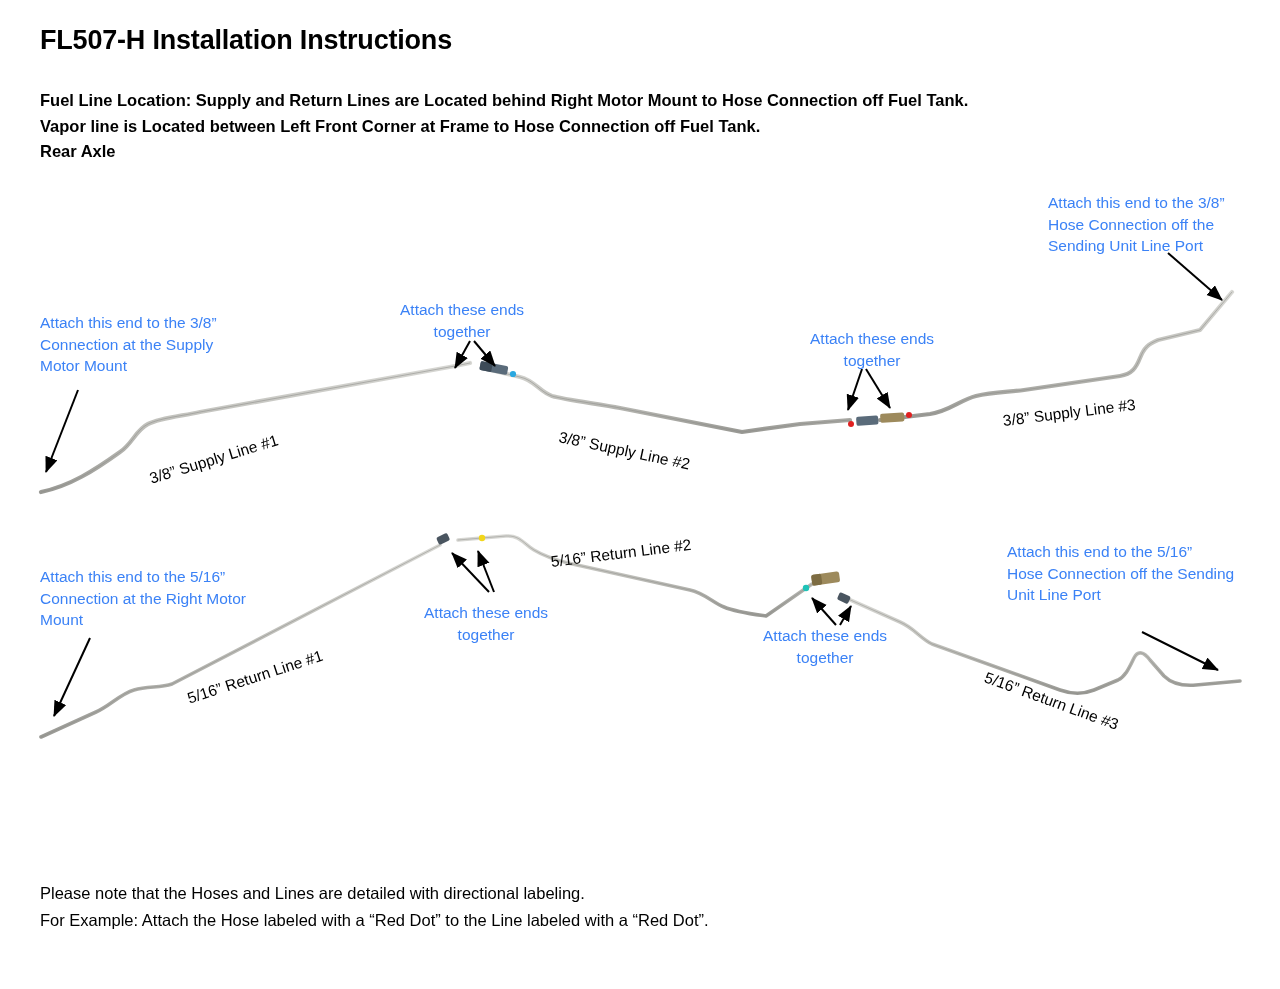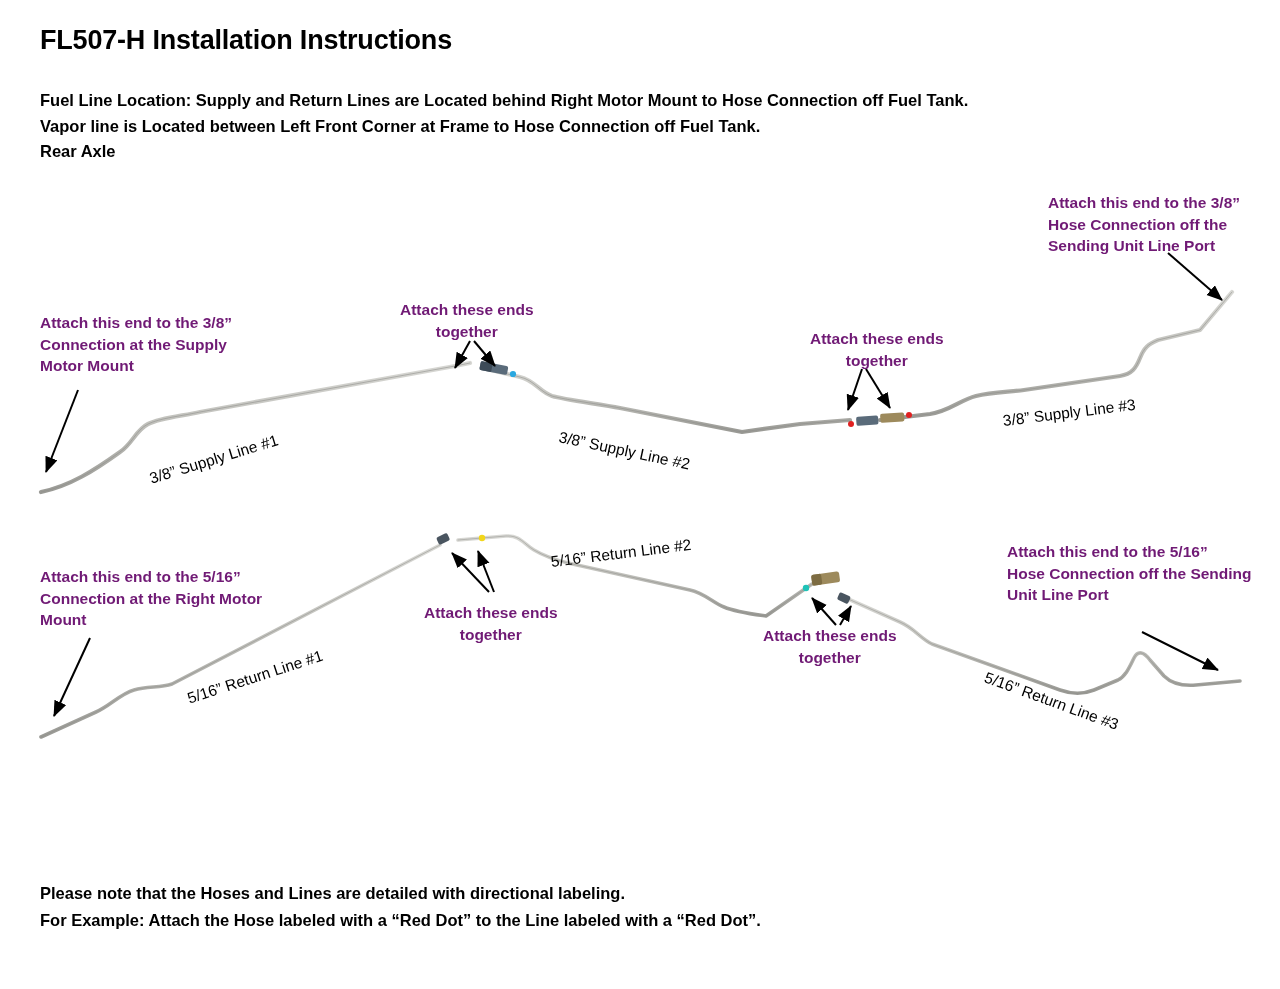--- a/index.html
+++ b/index.html
@@ -47,33 +47,33 @@
     top: 226px;
     font-size: 16.5px;
     font-weight: bold;
     white-space: nowrap;
   }
   .footer-block {
     position: absolute;
     left: 40px;
     top: 880px;
     font-size: 16.5px;
-    font-weight: bold;
+    font-weight: normal;
     line-height: 27px;
     width: 1200px;
   }
   .footer-block .ln { white-space: nowrap; display: block; }
 
   
   .callout {
     position: absolute;
     font-size: 15.5px;
-    font-weight: bold;
+    font-weight: normal;
     line-height: 21.5px;
-    color: #701a75;
+    color: #3b82f6;
   }
   .callout .ln { white-space: nowrap; display: block; }
   .callout.center .ln { text-align: center; }
 
   
   .line-label {
     position: absolute;
     font-size: 15.5px;
     font-weight: normal;
     white-space: nowrap;

